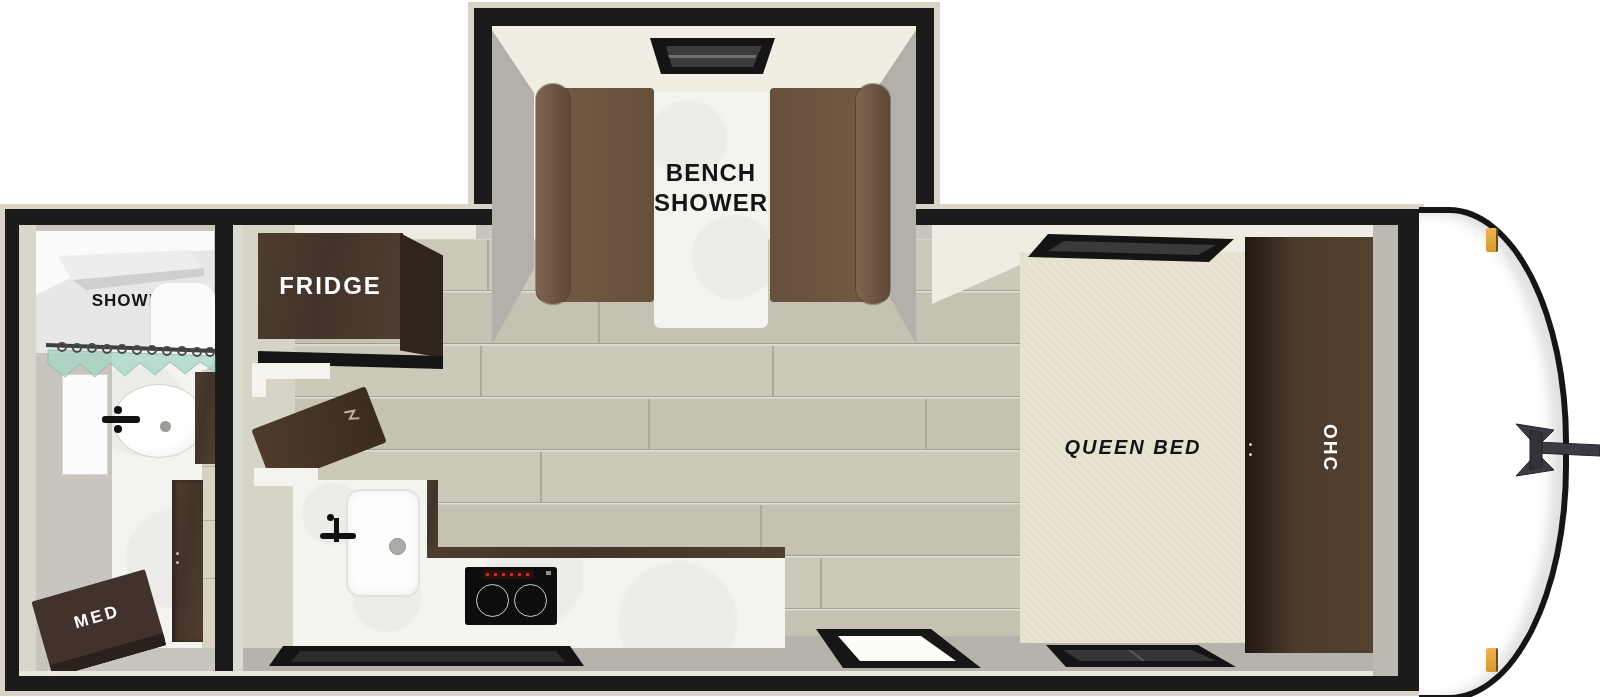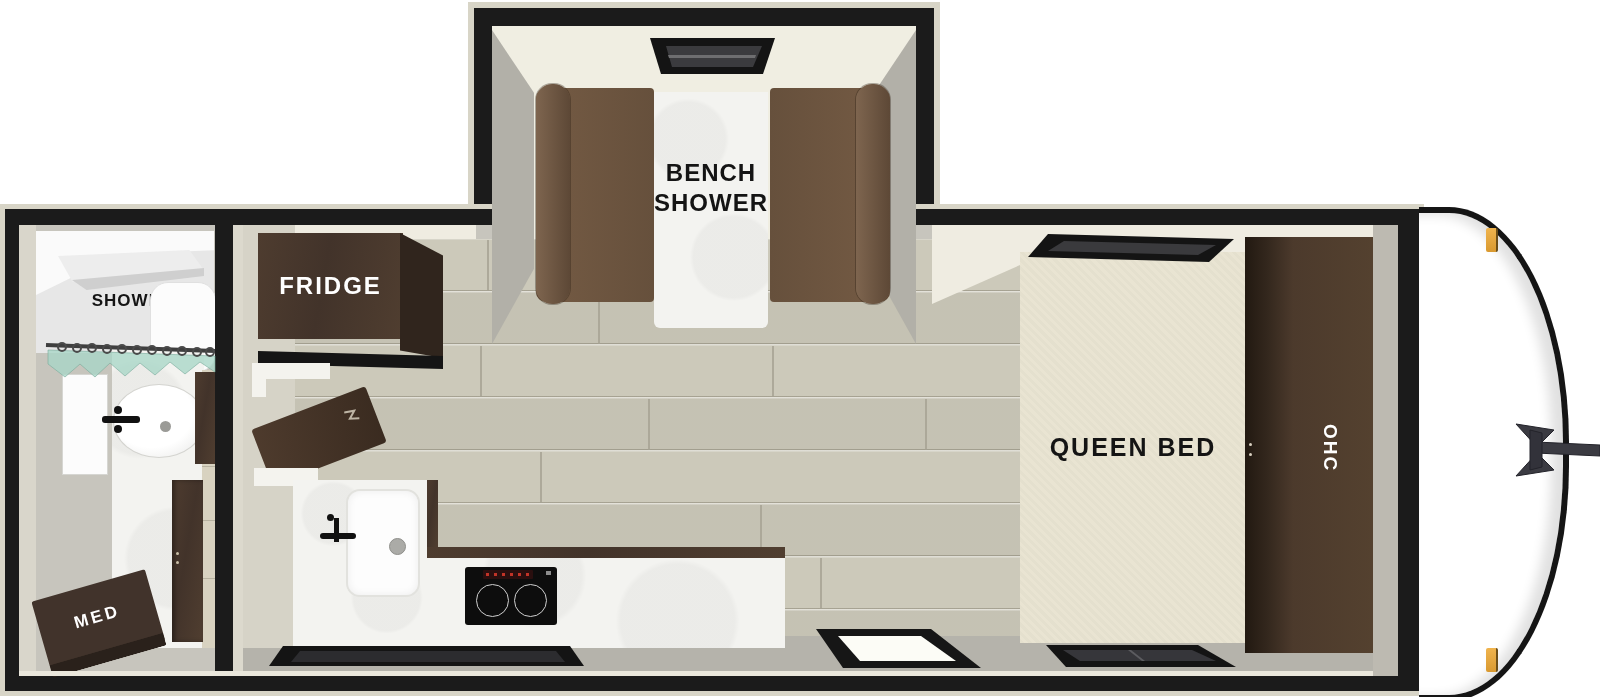--- a/index.html
+++ b/index.html
@@ -163,21 +163,21 @@
 
   <div class="abs" style="left:465px;top:567px;width:92px;height:58px;background:#0d0d0d;border-radius:3px;">
     <div style="position:absolute;left:18px;top:3px;width:50px;height:9px;background:#2a0f0f;border-radius:1px;"></div>
     <div style="position:absolute;left:21px;top:6px;width:44px;height:3px;background:repeating-linear-gradient(90deg,#c23327 0 3px,transparent 3px 8px);"></div>
     <div style="position:absolute;right:6px;top:4px;width:5px;height:4px;background:#8c8c8c;"></div>
     <div style="position:absolute;left:11px;top:17px;width:31px;height:31px;border:1.5px solid #cfcfcf;border-radius:50%;"></div>
     <div style="position:absolute;left:49px;top:17px;width:31px;height:31px;border:1.5px solid #cfcfcf;border-radius:50%;"></div>
   </div>
 
   <div class="abs bed flexc" style="left:1020px;top:252px;width:226px;height:391px;">
-    <span class="lbl" style="font-size:25px;letter-spacing:2px;">QUEEN BED</span>
+    <span class="lbl" style="font-size:20px;letter-spacing:2px;font-style:italic;">QUEEN BED</span>
   </div>
   <div class="abs" style="left:1245px;top:237px;width:128px;height:416px;background:linear-gradient(90deg,#221911 0px,#33271d 22px,#4c3a2c 48px,#54412f 100%);"></div>
   <div class="abs flexc" style="left:1300px;top:418px;width:60px;height:60px;transform:rotate(90deg);">
     <span class="lbl" style="color:#fff;font-size:19px;letter-spacing:2px;">OHC</span>
   </div>
   <div class="abs" style="left:1249px;top:443px;width:3px;height:3px;background:#d8d0c0;border-radius:50%;"></div>
   <div class="abs" style="left:1249px;top:453px;width:3px;height:3px;background:#d8d0c0;border-radius:50%;"></div>
 
   <div class="abs" style="left:1419px;top:207px;width:144px;height:482px;background:#fff;border:6px solid #151515;border-left:none;border-radius:0 120px 120px 0 / 0 235px 235px 0;box-shadow:inset -12px 2px 12px rgba(0,0,0,.12);"></div>
   <div class="abs" style="left:1486px;top:228px;width:10px;height:24px;background:linear-gradient(180deg,#f0b44e,#d9992f);border-right:2px solid #6b4d17;border-radius:2px;"></div>

